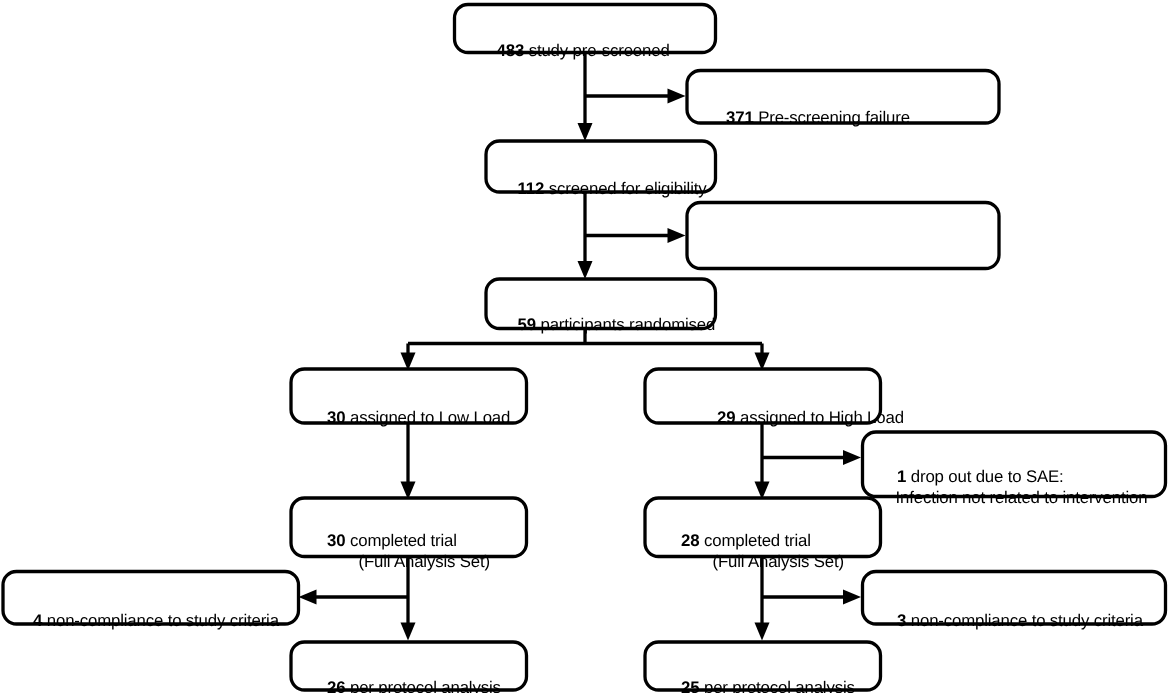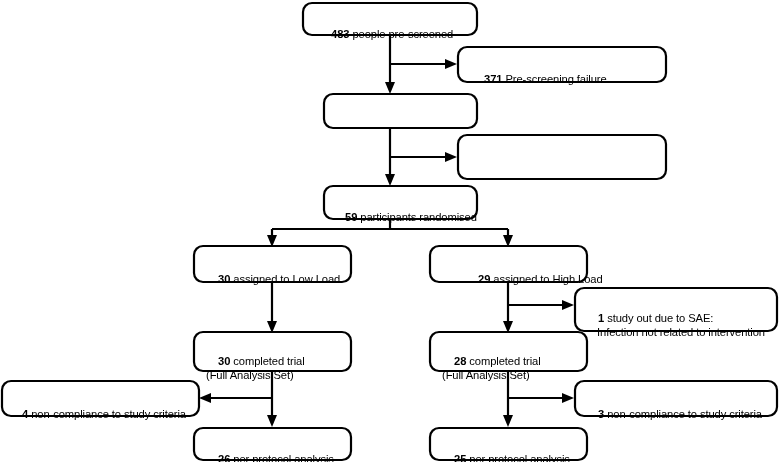--- a/index.html
+++ b/index.html
@@ -54,20 +54,21 @@
   .node-text .num {
     font-weight: bold;
     text-align: center;
   }
   .line2 {
     display: block;
     padding-left: 11px;
   }
   .line2.noindent {
     padding-left: 0;
+    margin-left: 33px;
   }
 </style>
 </head>
 <body>
 
 <div id="diagram-root">
 
   <svg class="flow-canvas" viewBox="0 0 779 462">
 
     <g>
@@ -122,43 +123,46 @@
       <rect class="node-box" x="194" y="332" width="157" height="39" rx="9" ry="9"></rect>
       <rect class="node-box" x="430" y="332" width="157" height="39" rx="9" ry="9"></rect>
       <rect class="node-box" x="2" y="381" width="197" height="35" rx="9" ry="9"></rect>
       <rect class="node-box" x="575" y="381" width="202" height="35" rx="9" ry="9"></rect>
       <rect class="node-box" x="194" y="428" width="157" height="32" rx="9" ry="9"></rect>
       <rect class="node-box" x="430" y="428" width="157" height="32" rx="9" ry="9"></rect>
     </g>
   </svg>
 
   <div class="node-text" style="left:319px; top:12px;">
-    <span class="num">483</span><span> people pre-screened</span>
+    <span class="num">483</span><span> study pre-screened</span>
   </div>
 
   <div class="node-text" style="left:472px; top:57px;">
     <span class="num">371</span><span> Pre-screening failure</span>
   </div>
 
+  <div class="node-text" style="left:333px; top:104px;">
+    <span class="num">112</span><span> screened for eligibility</span>
+  </div>
 
 
   <div class="node-text" style="left:333px; top:195px;">
     <span class="num">59</span><span> participants randomised</span>
   </div>
 
   <div class="node-text" style="left:206px; top:257px;">
     <span class="num">30</span><span> assigned to Low Load</span>
   </div>
 
   <div class="node-text" style="left:466px; top:257px;">
     <span class="num">29</span><span> assigned to High Load</span>
   </div>
 
   <div class="node-text" style="left:586px; top:296px;">
-    <span class="num">1</span><span> study out due to SAE:</span><span class="line2">Infection not related to intervention</span>
+    <span class="num">1</span><span> drop out due to SAE:</span><span class="line2">Infection not related to intervention</span>
   </div>
 
   <div class="node-text" style="left:206px; top:339px;">
     <span class="num">30</span><span> completed trial</span><span class="line2 noindent">(Full Analysis Set)</span>
   </div>
 
   <div class="node-text" style="left:442px; top:339px;">
     <span class="num">28</span><span> completed trial</span><span class="line2 noindent">(Full Analysis Set)</span>
   </div>
 

